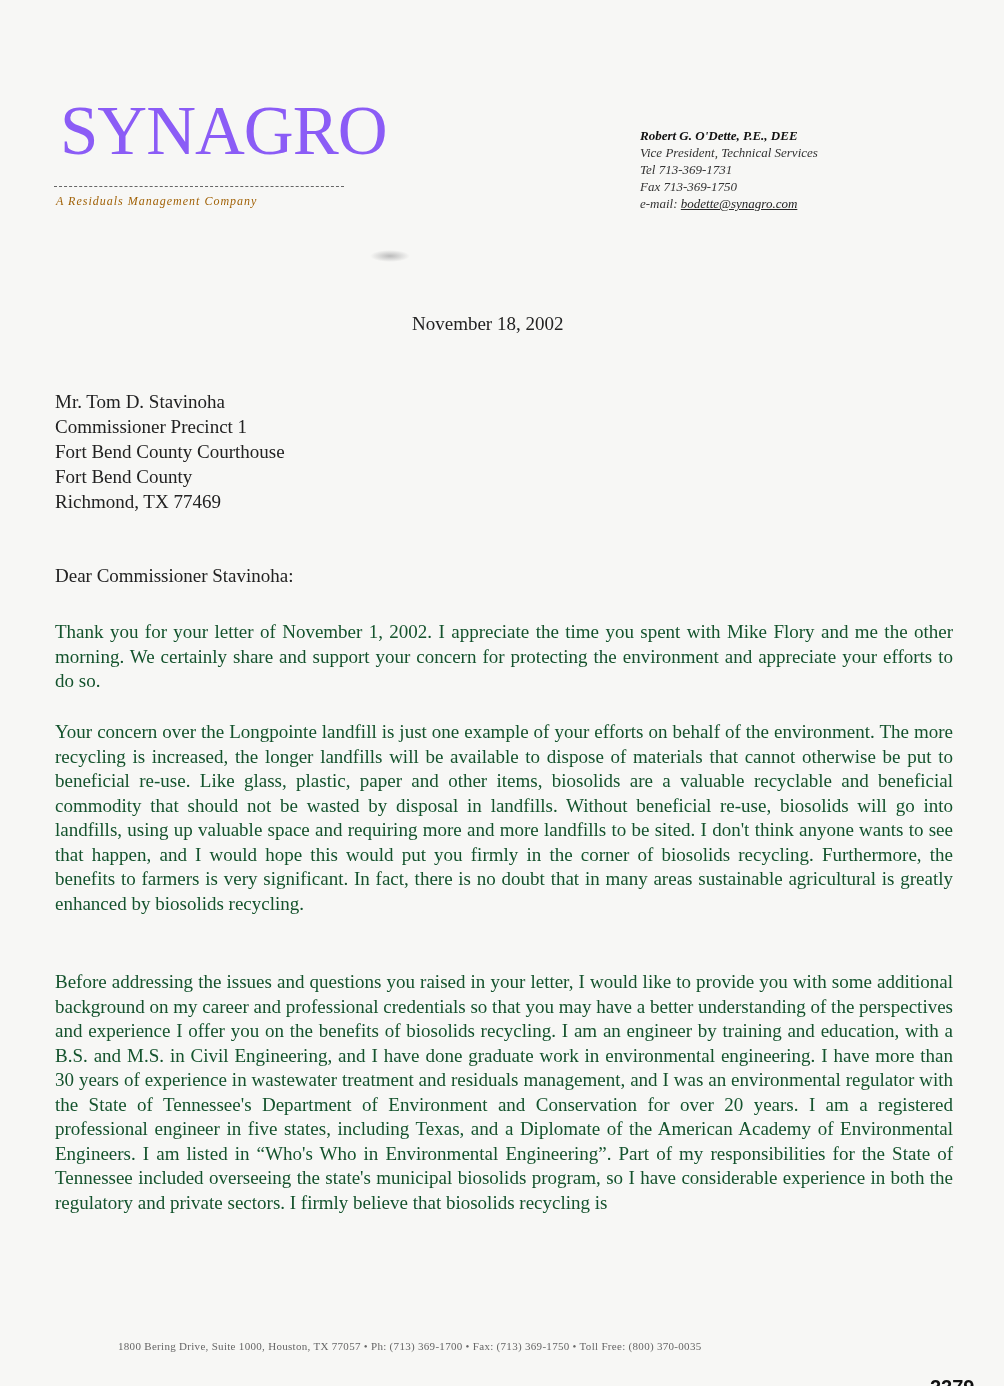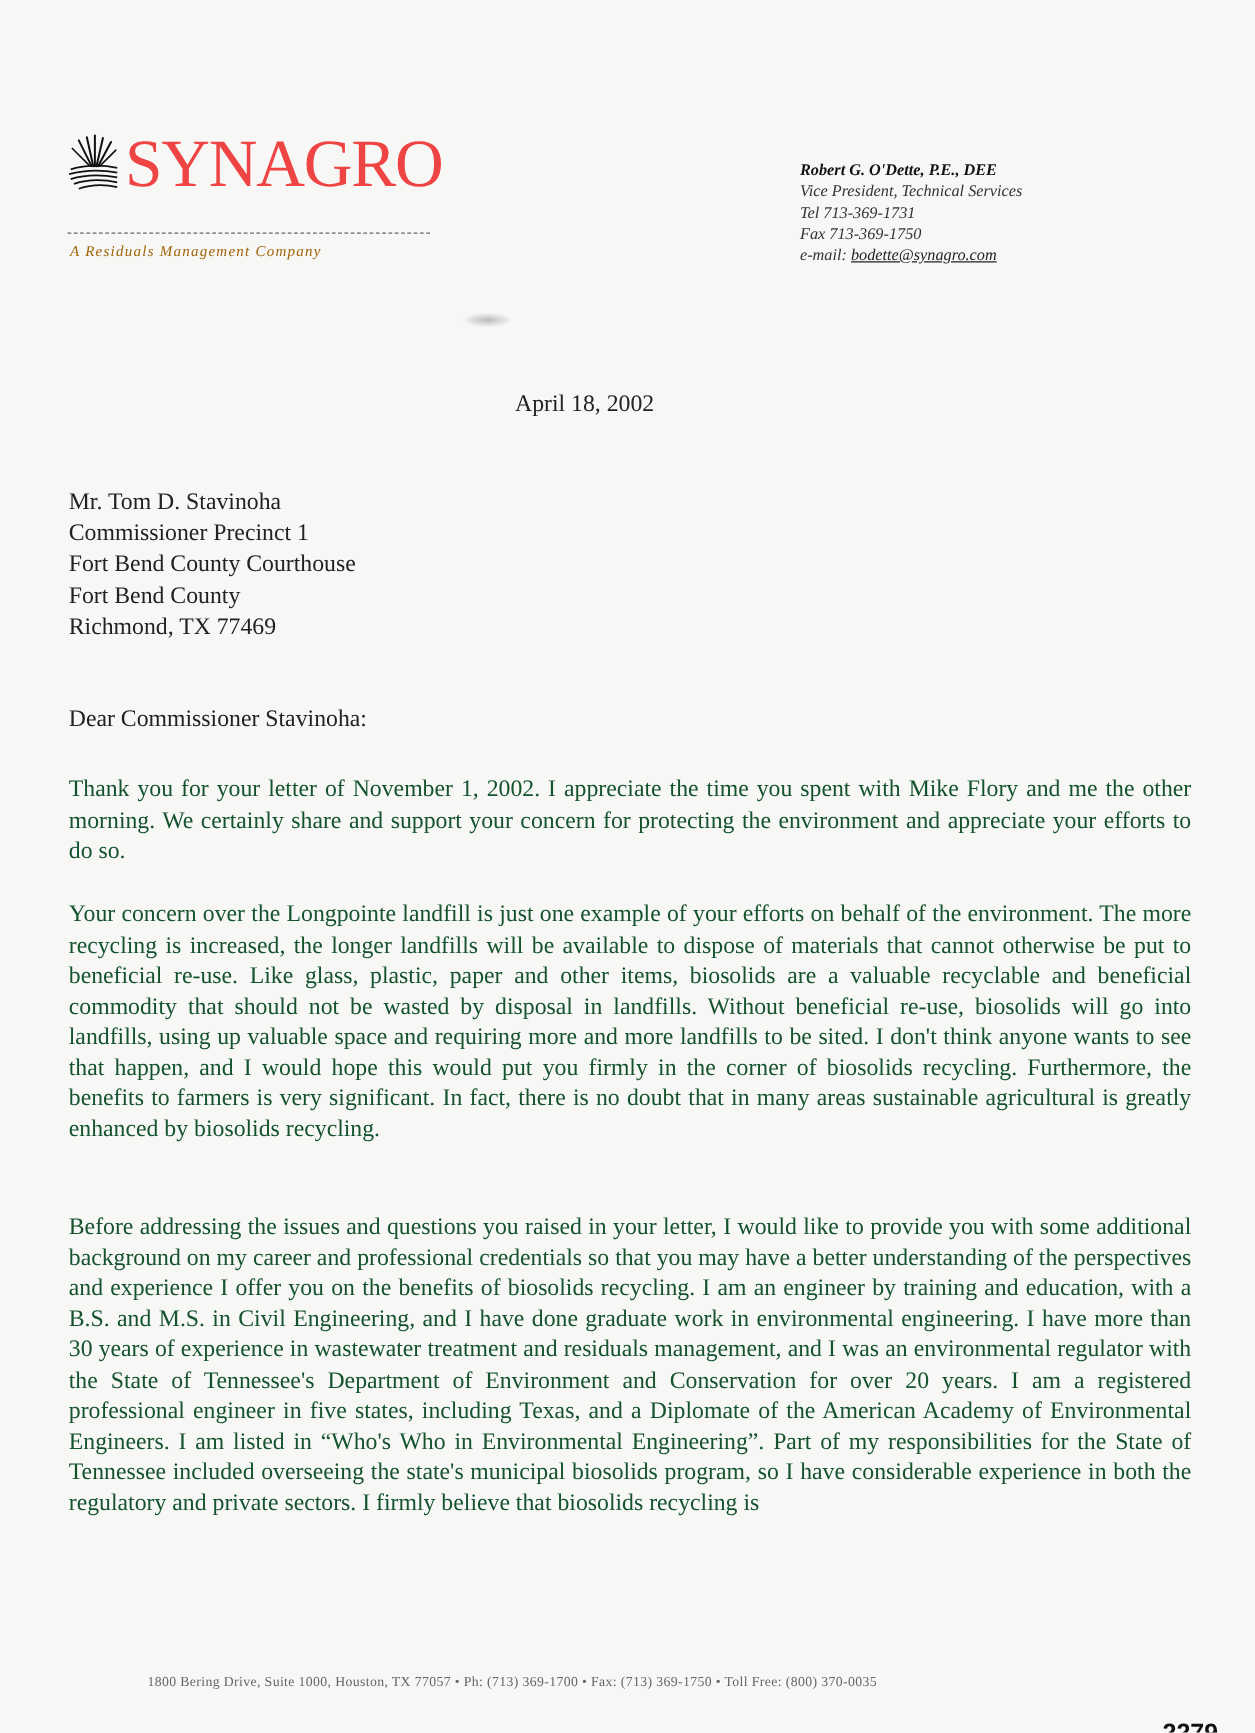--- a/index.html
+++ b/index.html
@@ -6,21 +6,21 @@
   body {
     width: 1004px; height: 1386px; overflow: hidden;
     background: #f7f7f5;
     font-family: "Liberation Serif", "DejaVu Serif", serif;
     color: #1b1b1b;
     position: relative;
   }
   .logo { position: absolute; left: 54px; top: 96px; width: 300px; }
   .logo-row { display: flex; align-items: center; }
   .logo-mark { width: 62px; height: 70px; margin-right: 6px; }
-  .logo-text { font-size: 54px; letter-spacing: -1px; color: #ef4444; line-height: 1; }
+  .logo-text { font-size: 69px; letter-spacing: -1px; color: #8b5cf6; line-height: 1; }
   .logo-rule { position: absolute; left: 0; top: 90px; width: 290px; border-top: 1px dashed #666; }
   .logo-tag { position: absolute; left: 2px; top: 98px; font-style: italic; font-size: 12px; letter-spacing: 1px; color: #a16207; white-space: nowrap; }
 
   .sender { position: absolute; left: 640px; top: 127px; font-style: italic; font-size: 13px; line-height: 17px; color: #333; }
   .sender .name { font-weight: bold; color: #111; }
   .sender .email-link { text-decoration: underline; color: #222; }
 
   .smudge { position: absolute; left: 370px; top: 250px; width: 40px; height: 12px; background: radial-gradient(ellipse, #bbb 0%, rgba(200,200,200,0) 70%); }
 
   .date { position: absolute; left: 412px; top: 313px; font-size: 19px; color: #222; }
@@ -71,21 +71,21 @@
   <div>Tel 713-369-1731</div>
   <div>Fax 713-369-1750</div>
   <div>
     <span>e-mail:</span>
     <span class="email-link">bodette@synagro.com</span>
   </div>
 </div>
 
 <div class="smudge"></div>
 
-<div class="date">April 18, 2002</div>
+<div class="date">November 18, 2002</div>
 
 <div class="address">
   <div>Mr. Tom D. Stavinoha</div>
   <div>Commissioner Precinct 1</div>
   <div>Fort Bend County Courthouse</div>
   <div>Fort Bend County</div>
   <div>Richmond, TX  77469</div>
 </div>
 
 <div class="salutation">Dear Commissioner Stavinoha:</div>

